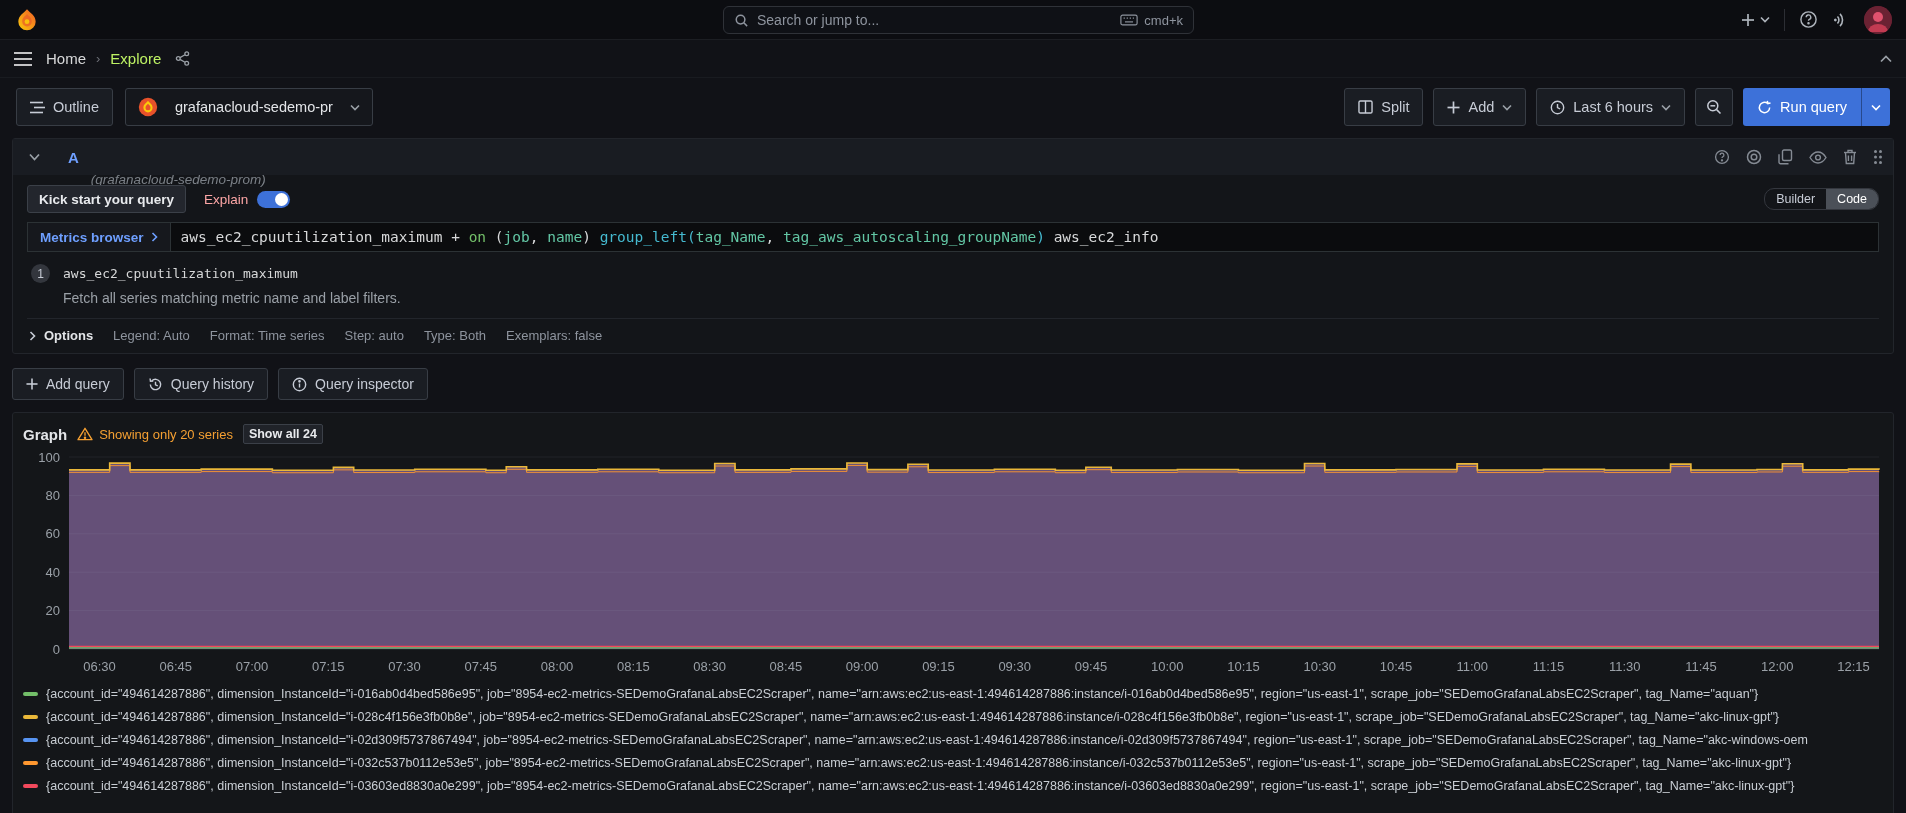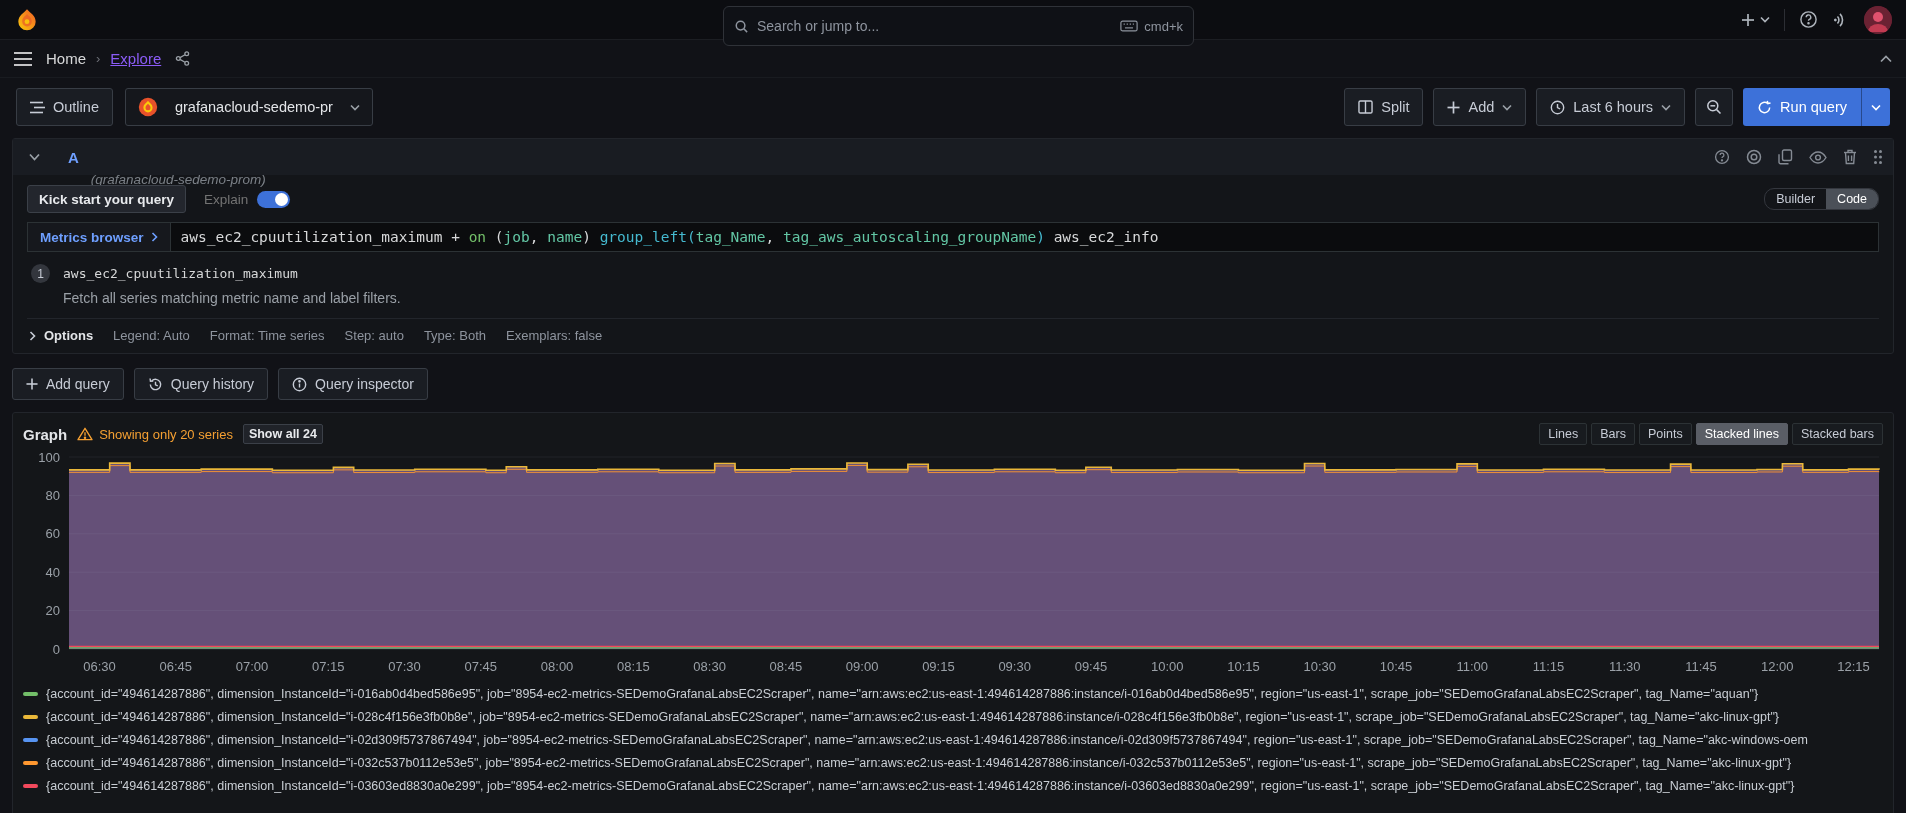--- a/index.html
+++ b/index.html
@@ -4,36 +4,36 @@
 <style>
   * { margin:0; padding:0; box-sizing:border-box; }
   html,body { width:1906px; height:813px; overflow:hidden; background:#111217;
     font-family:"Liberation Sans", sans-serif; color:#d8d9da; }
   svg { display:block; }
   .icon { display:inline-flex; align-items:center; justify-content:center; flex:none; }
 
   
   .topbar { position:relative; height:40px; background:#0c0d11; display:flex; align-items:center;
     padding:0 14px; border-bottom:1px solid #1c1e23; }
-  .searchbox { position:absolute; left:723px; top:6px; width:471px; height:40px; background:#0f1116;
+  .searchbox { position:absolute; left:723px; top:6px; width:471px; height:28px; background:#0f1116;
     border:1px solid #2f3238; border-radius:6px; display:flex; align-items:center; padding:0 10px; gap:8px;
     color:#8e949e; font-size:14px; cursor:text; }
   .searchbox .ph { flex:1; }
   .kbd-hint { display:flex; align-items:center; gap:6px; color:#8e949e; font-size:13px; }
   .top-right { margin-left:auto; display:flex; align-items:center; gap:14px; }
   .vdiv { width:1px; height:22px; background:#2c2e34; }
   .avatar { width:28px; height:28px; border-radius:50%; background:#6b2233; overflow:hidden; cursor:pointer; }
 
   
   .crumbbar { height:38px; display:flex; align-items:center; padding:0 14px; gap:14px;
     border-bottom:1px solid #191b20; background:#111217; }
   .crumbs { display:flex; align-items:center; gap:10px; font-size:15px; }
   .crumb-home { color:#d8d9da; font-weight:500; cursor:pointer; }
   .crumb-sep { color:#6e7077; font-size:13px; }
-  .crumb-cur { color:#8b5cf6; cursor:pointer;text-decoration:underline; }
+  .crumb-cur { color:#bef264; cursor:pointer; }
   .crumb-up { margin-left:auto; color:#9aa0a7; cursor:pointer; }
 
   
   .toolbar { display:flex; align-items:center; padding:10px 16px 10px; gap:12px; }
   .btn { display:inline-flex; align-items:center; gap:8px; height:38px; padding:15px 13px;
     background:#1a1d23; border:1px solid #383d45; border-radius:3px; color:#c7ccd6;
     font-size:14.5px; cursor:pointer; white-space:nowrap; }
   .ds-picker { display:inline-flex; align-items:center; gap:17px; height:38px; padding:0 12px;
     background:#15171c; border:1px solid #383d45; border-radius:3px; font-size:14.5px; color:#e3e5e8; cursor:pointer; }
   .toolbar-right { margin-left:auto; display:flex; align-items:center; gap:10px; }
@@ -46,21 +46,21 @@
   .qpanel { margin:2px 12px 0; border:1px solid #22252b; border-radius:3px; background:#131519; }
   .qheader { height:36px; background:#191c22; display:flex; align-items:center; padding:0 10px; gap:12px; }
   .qref { color:#6e9fff; font-weight:700; font-size:15px; margin-left:16px; cursor:pointer; }
   .qhint { color:#7b8087; font-style:italic; font-size:13.5px;margin-top:44px; }
   .qicons { margin-left:auto; display:flex; align-items:center; gap:16px; color:#858b94; }
   .qicons .icon { cursor:pointer; }
   .qbody { padding:10px 14px 0; }
   .row-kick { display:flex; align-items:center; gap:18px; }
   .kick-btn { height:28px; padding:0 11px; background:#23262d; border:1px solid #3b4048; border-radius:3px;
     color:#e8eaed; font-size:13.5px; font-weight:700; display:inline-flex; align-items:center; cursor:pointer; }
-  .explain-wrap { display:flex; align-items:center; gap:9px; color:#737373; font-size:13.5px; }
+  .explain-wrap { display:flex; align-items:center; gap:9px; color:#fca5a5; font-size:13.5px; }
   .toggle { width:33px; height:17px; border-radius:9px; background:#3d71d9; position:relative; cursor:pointer; }
   .toggle::after { content:""; position:absolute; right:2px; top:2px; width:13px; height:13px; border-radius:50%; background:#fff; }
   .bc-group { margin-left:auto; display:flex; border:1px solid #34373e; border-radius:10px; overflow:hidden; }
   .bc-group .seg { padding:3px 11px; font-size:12.5px; color:#c7ccd6; cursor:pointer; }
   .bc-group .seg.sel { background:#4b5058; color:#fff; }
   .row-editor { display:flex; margin-top:9px; align-items:stretch; }
   .mbrowser { display:flex; align-items:center; gap:7px; background:#16181d; padding:0 12px;
     color:#6e9fff; font-size:13.5px; font-weight:700; cursor:pointer; border:1px solid #2c3235; border-right:none; }
   .code-input { flex:1; background:#0b0c0e; border:1px solid #2c3235; padding:6px 10px;
     font-family:"DejaVu Sans Mono","Liberation Mono",monospace; font-size:14.5px; cursor:text; white-space:nowrap; }
@@ -441,27 +441,20 @@
       <span class="icon">
         <svg width="16" height="14" viewBox="0 0 18 16" fill="none" stroke="#f5a032" stroke-width="1.5">
           <path d="M9 1.5 L17 14.5 H1 Z" stroke-linejoin="round"></path>
             <line x1="9" y1="6" x2="9" y2="10"></line>
             <circle cx="9" cy="12.3" r="0.7" fill="#f5a032"></circle>
           </svg>
       </span>
       <span>Showing only 20 series</span>
     </span>
     <button class="showall">Show all 24</button>
-    <span class="modes" id="modes">
-        <span class="mode">Lines</span>
-        <span class="mode">Bars</span>
-        <span class="mode">Points</span>
-        <span class="mode sel">Stacked lines</span>
-        <span class="mode">Stacked bars</span>
-      </span>
   </div>
 
   <svg id="chart-svg" width="1860" height="230">
       <path d="M 46 200  46 20.864000000000004 L 86.67415730337078 20.864000000000004 L 86.67415730337078 14.144000000000005 L 107.01123595505618 14.144000000000005 L 107.01123595505618 20.864000000000004 L 178.19101123595505 20.864000000000004 L 178.19101123595505 20.096000000000004 L 249.37078651685394 20.096000000000004 L 249.37078651685394 21.24800000000002 L 310.3820224719101 21.24800000000002 L 310.3820224719101 18.367999999999995 L 330.7191011235955 18.367999999999995 L 330.7191011235955 21.055999999999983 L 391.7303370786517 21.055999999999983 L 391.7303370786517 20.28800000000001 L 462.91011235955057 20.28800000000001 L 462.91011235955057 21.24800000000002 L 483.24719101123594 21.24800000000002 L 483.24719101123594 17.791999999999973 L 503.5842696629214 17.791999999999973 L 503.5842696629214 20.864000000000004 L 574.7640449438202 20.864000000000004 L 574.7640449438202 20.28800000000001 L 635.7752808988764 20.28800000000001 L 635.7752808988764 21.24800000000002 L 691.7022471910112 21.24800000000002 L 691.7022471910112 14.52800000000002 L 712.0393258426966 14.52800000000002 L 712.0393258426966 20.864000000000004 L 767.9662921348314 20.864000000000004 L 767.9662921348314 19.903999999999996 L 823.8932584269663 19.903999999999996 L 823.8932584269663 13.951999999999998 L 844.2303370786517 13.951999999999998 L 844.2303370786517 20.671999999999997 L 884.9044943820226 20.671999999999997 L 884.9044943820226 15.295999999999992 L 905.2415730337078 15.295999999999992 L 905.2415730337078 21.055999999999983 L 971.3370786516855 21.055999999999983 L 971.3370786516855 20.28800000000001 L 1032.3483146067415 20.28800000000001 L 1032.3483146067415 21.24800000000002 L 1062.8539325842698 21.24800000000002 L 1062.8539325842698 18.175999999999988 L 1088.2752808988764 18.175999999999988 L 1088.2752808988764 21.055999999999983 L 1154.370786516854 21.055999999999983 L 1154.370786516854 20.47999999999999 L 1215.3820224719102 20.47999999999999 L 1215.3820224719102 21.24800000000002 L 1281.4775280898875 21.24800000000002 L 1281.4775280898875 14.52800000000002 L 1301.814606741573 14.52800000000002 L 1301.814606741573 20.864000000000004 L 1372.9943820224719 20.864000000000004 L 1372.9943820224719 20.47999999999999 L 1434.0056179775281 20.47999999999999 L 1434.0056179775281 14.911999999999978 L 1454.3426966292134 14.911999999999978 L 1454.3426966292134 21.055999999999983 L 1520.438202247191 21.055999999999983 L 1520.438202247191 20.28800000000001 L 1581.4494382022472 20.28800000000001 L 1581.4494382022472 21.055999999999983 L 1647.5449438202247 21.055999999999983 L 1647.5449438202247 15.104000000000013 L 1667.8820224719102 15.104000000000013 L 1667.8820224719102 21.055999999999983 L 1733.9775280898875 21.055999999999983 L 1733.9775280898875 20.47999999999999 L 1759.3988764044946 20.47999999999999 L 1759.3988764044946 14.719999999999999 L 1779.7359550561796 14.719999999999999 L 1779.7359550561796 20.864000000000004 L 1825.4943820224719 20.864000000000004 L 1825.4943820224719 20.096000000000004 L 1856 20.096000000000004 L 1856 20.671999999999997 L 1856 20.671999999999997 L 1856 200 Z" fill="#6c5680" fill-opacity="0.92"></path>
       <line x1="46" x2="1856" y1="197.312" y2="197.312" stroke="#F2495C" stroke-width="1.2"></line>
       <line x1="46" x2="1856" y1="198.848" y2="198.848" stroke="#73BF69" stroke-width="1.2"></line>
       <line x1="46" x2="1856" y1="200" y2="200" stroke="rgba(204,210,220,0.12)" stroke-width="1"></line>
       <text x="37" y="204.5" fill="#9aa0a7" font-size="13" text-anchor="end" font-family="Liberation Sans, sans-serif">0</text>
       <line x1="46" x2="1856" y1="161.6" y2="161.6" stroke="rgba(204,210,220,0.07)" stroke-width="1"></line>
       <text x="37" y="166.1" fill="#9aa0a7" font-size="13" text-anchor="end" font-family="Liberation Sans, sans-serif">20</text>

